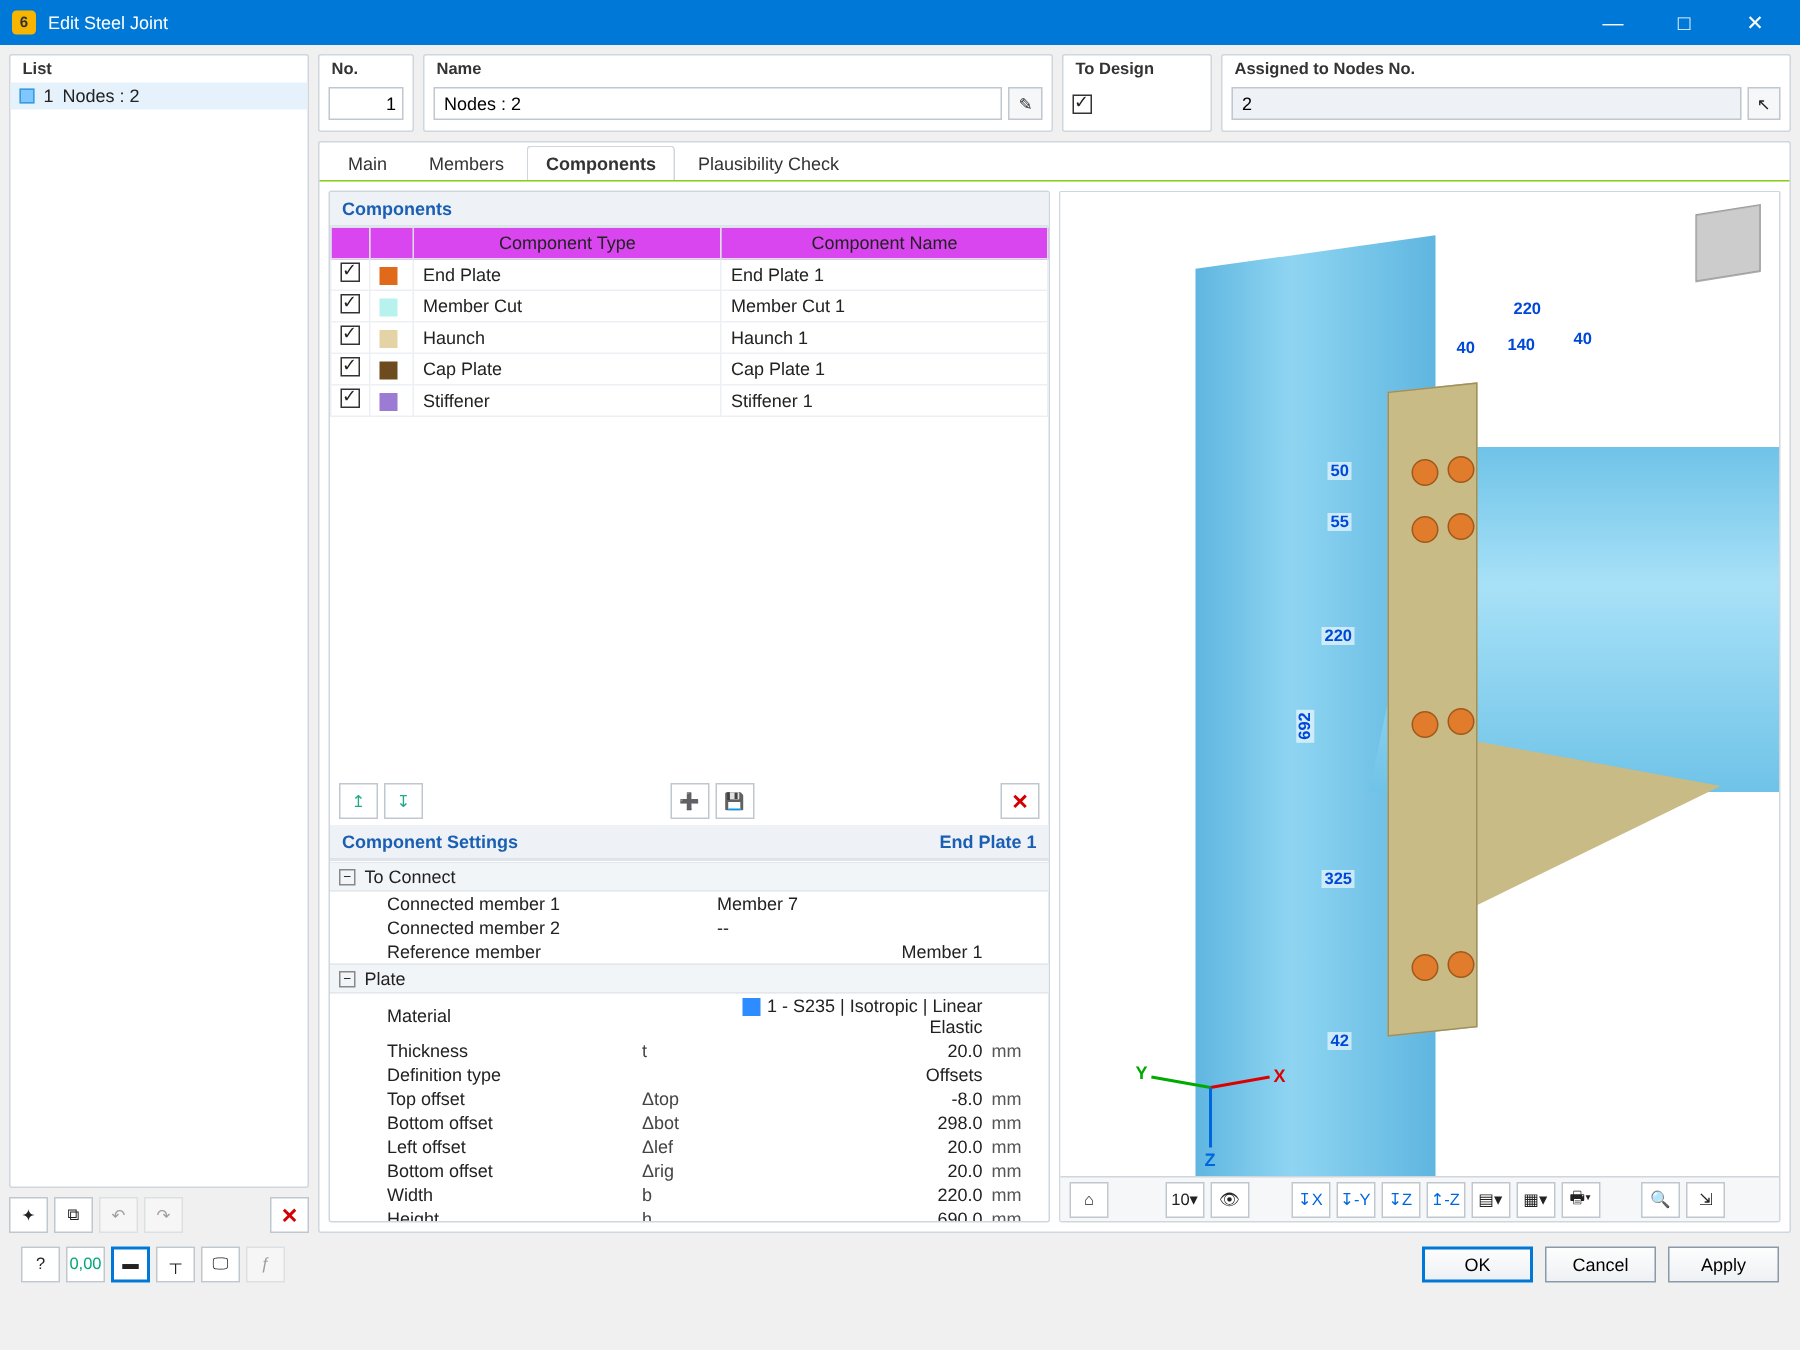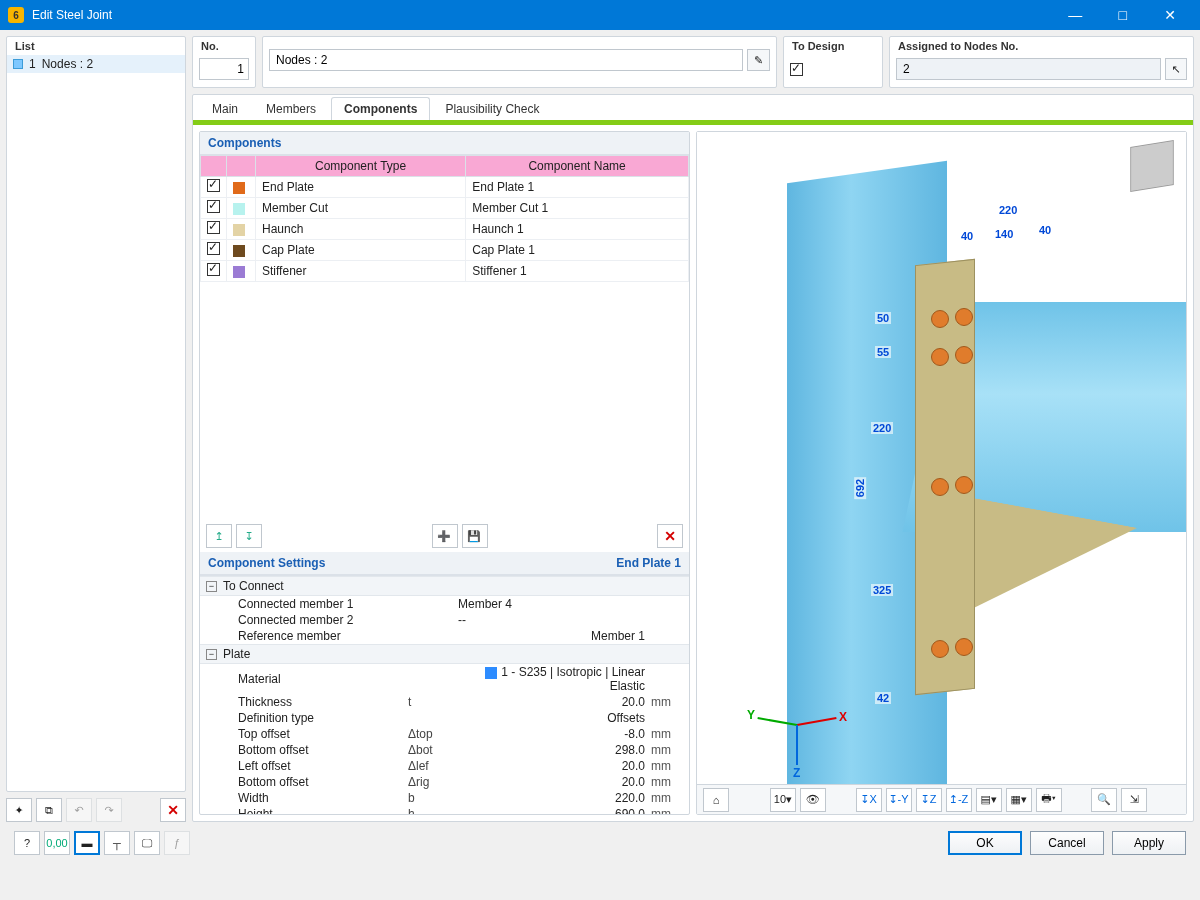--- a/index.html
+++ b/index.html
@@ -6,36 +6,36 @@
   body { font-family: "Segoe UI", Tahoma, sans-serif; font-size: 12px; background: #f0f0f0; color: #222; width: 1200px; height: 900px; overflow: hidden; }
   .titlebar { background: #0078d7; color: #fff; height: 30px; display: flex; align-items: center; padding: 0 8px; }
   .titlebar .appicon { width:16px; height:16px; background:#f7b500; border-radius:3px; margin-right:8px; display:flex;align-items:center;justify-content:center;font-weight:bold;color:#333;font-size:10px;}
   .titlebar .title { flex: 1; font-size: 12px; }
   .titlebar .winbtns span { display:inline-block; width:44px; height:30px; line-height:30px; text-align:center; font-size:14px;}
   .outer { padding: 6px; height: 834px; display: flex; flex-direction: column; gap: 6px; }
   .toprow { display: flex; gap: 6px; height: 52px; }
   .panel { background: #fff; border: 1px solid #cfd6dd; border-radius: 2px; display:flex; flex-direction:column; }
   .panel-label { font-size: 11px; padding: 3px 8px; color:#333; font-weight:bold;}
   .panel-body { flex:1; padding: 0 6px 4px 6px; display:flex; align-items:center; }
-  .left-col { width: 180px; display:flex; flex-direction:column; gap:6px;}
+  .left-col { width: 200px; display:flex; flex-direction:column; gap:6px;}
   .list-panel { flex:1; }
   .list-item { display:flex; align-items:center; gap:6px; padding:2px 6px; background:#e5f1fb;}
   .list-item .sw{width:10px;height:10px;background:#7ec8ff;border:1px solid #3d9cd8;}
   .main-col { flex:1; display:flex; flex-direction:column; gap:6px; }
   .mainrow { flex:1; display:flex; gap:6px; min-height:0;}
   .input1 { width:100%; height:22px; border:1px solid #c0c7ce; background:#fff; padding:0 4px; font-size:12px; text-align:right;}
   .input2 { width:100%; height:22px; border:1px solid #c0c7ce; background:#fff; padding:0 6px; font-size:12px;}
   .iconbtn { width:24px; height:22px; border:1px solid #c0c7ce; background:#f5f7f9; margin-left:4px; display:inline-flex;align-items:center;justify-content:center;font-size:11px;}
-  .tabs { display:flex; border-bottom:5px solid #84cc16; padding:2px 6px 0 6px;text-align:center;}
+  .tabs { display:flex; border-bottom:1px solid #84cc16; padding:2px 6px 0 6px;text-align:center;}
   .tab { padding:4px 12px; border:1px solid transparent; border-bottom:none; margin-right:2px; color:#333; font-size:12px;}
   .tab.active { background:#fff; border-color:#cfd6dd; border-radius:3px 3px 0 0; font-weight:bold;}
   .section-title { background:#eef2f6; color:#1a5fb4; font-weight:bold; padding:4px 8px; border-bottom:1px solid #dbe1e8; display:flex; justify-content:space-between;}
   .comp-panel { flex:1; display:flex; flex-direction:column; min-height:0;}
   .comp-table { border-collapse:collapse; width:100%; font-size:12px;}
-  .comp-table th { background:#f9a8d4; border:1px solid #dbe1e8; padding:3px 6px; font-weight:normal; text-align:center;}
+  .comp-table th { background:#d946ef; border:1px solid #dbe1e8; padding:3px 6px; font-weight:normal; text-align:center;}
   .comp-table td { border:1px solid #eceff3; padding:2px 6px; }
   .chk { width:13px;height:13px;border:1px solid #333;display:inline-block;position:relative;}
   .chk.on::after{content:"✓";position:absolute;top:-3px;left:0;font-size:12px;}
   .sw2{display:inline-block;width:12px;height:12px;vertical-align:middle;margin-right:4px;}
   .toolbar-row{display:flex;align-items:center;padding:4px 6px;gap:4px;}
   .settings { flex:1; overflow:auto; border-top:1px solid #dbe1e8;}
   .grp { background:#f2f5f8; padding:2px 6px; border-top:1px solid #e2e7ec; border-bottom:1px solid #e2e7ec; display:flex;align-items:center;gap:6px;}
   .grp .toggle{width:11px;height:11px;border:1px solid #888;display:inline-flex;align-items:center;justify-content:center;font-size:9px;line-height:9px;}
   .prop-row{display:flex;padding:1px 6px 1px 38px;align-items:center;font-size:12px;}
   .prop-row .n{flex:0 0 170px;}
@@ -99,32 +99,33 @@
     <div class="main-col">
 
       <div class="toprow">
         <div class="panel" style="width:64px;">
           <div class="panel-label">No.</div>
           <div class="panel-body">
               <input class="input1" value="1" style="">
             </div>
         </div>
         <div class="panel" style="flex:1;">
+          <div class="panel-label">Name</div>
           <div class="panel-body">
             <input class="input2" value="Nodes : 2" style="">
             <span class="iconbtn">✎</span>
           </div>
         </div>
         <div class="panel" style="width:100px;">
           <div class="panel-label">To Design</div>
           <div class="panel-body">
               <span class="chk on"></span>
             </div>
         </div>
-        <div class="panel" style="width:305px;">
+        <div class="panel" style="width:380px;">
           <div class="panel-label">Assigned to Nodes No.</div>
           <div class="panel-body">
             <input class="input2" style="background: rgb(238, 242, 246);" value="2">
             <span class="iconbtn">↖</span>
           </div>
         </div>
       </div>
 
       <div class="panel" style="flex:1;min-height:0;">
         <div class="tabs">
@@ -198,21 +199,21 @@
               <span>End Plate 1</span>
             </div>
             <div class="settings" id="settings-area">
                 <div class="grp">
                   <span class="toggle">−</span>
                   <span>To Connect</span>
                 </div>
                 <div class="prop-row">
                   <span class="n">Connected member 1</span>
                   <span class="s"></span>
-                  <span class="v" style="text-align:left">Member 4</span>
+                  <span class="v" style="text-align:left">Member 7</span>
                   <span class="u"></span>
                 </div>
                 <div class="prop-row">
                   <span class="n">Connected member 2</span>
                   <span class="s"></span>
                   <span class="v" style="text-align:left">--</span>
                   <span class="u"></span>
                 </div>
                 <div class="prop-row">
                   <span class="n">Reference member</span>

